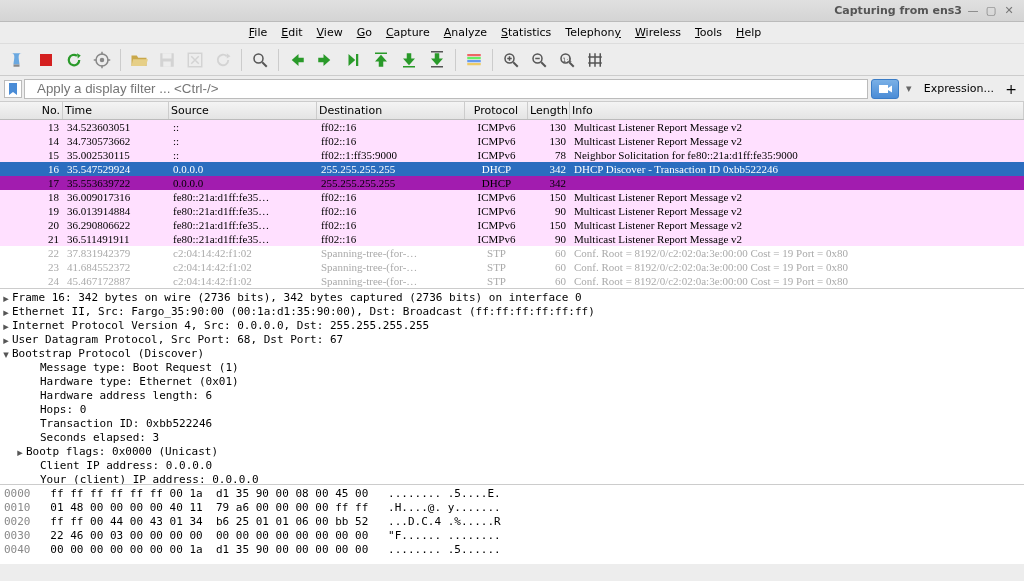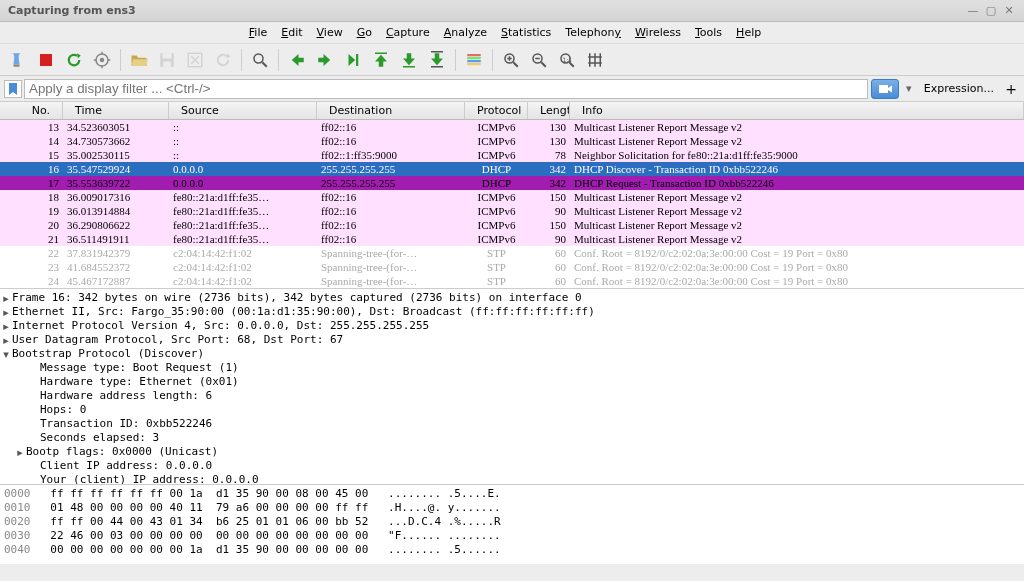--- a/index.html
+++ b/index.html
@@ -1,36 +1,36 @@
 <!DOCTYPE html>
 <html><head>
 <meta charset="utf-8">
 <style>
 * { margin: 0; padding: 0; box-sizing: border-box; }
 body { font-family: "DejaVu Sans", sans-serif; font-size: 11px; background: #ededed; width: 1024px; height: 581px; overflow: hidden; }
 .titlebar { background: linear-gradient(#e0e0e0,#d4d4d4); height: 22px; display: flex; align-items: center; padding: 0 8px; border-bottom: 1px solid #bbb; }
-.titlebar .title { flex: 1; text-align: left; font-weight: bold; color: #555; }
+.titlebar .title { flex: 1; text-align: right; font-weight: bold; color: #555; }
 .titlebar .winbtn { width: 14px; height: 14px; margin-left: 4px; color: #777; cursor: pointer; text-align:center;}
 .menubar { background: #ededed; height: 22px; display: flex; align-items: center; padding: 0 6px; border-bottom: 1px solid #ddd; justify-content: center; }
 .menubar span { margin-right: 14px; cursor: default; }
 .menubar span u { text-decoration: underline; }
 .toolbar { background: #ededed; height: 32px; display: flex; align-items: center; padding: 0 4px; border-bottom: 1px solid #ccc; }
 .tbtn { width: 26px; height: 26px; display: inline-flex; align-items: center; justify-content: center; margin: 0 1px; border: 1px solid transparent; border-radius: 2px; }
 .tbtn svg { width: 18px; height: 18px; }
 .tsep { width: 1px; height: 22px; background: #ccc; margin: 0 4px; }
 .filterbar { background: #ededed; height: 26px; display: flex; align-items: center; padding: 2px 4px; border-bottom: 1px solid #ccc; }
 .bookmark { width: 18px; height: 18px; border: 1px solid #bbb; background: #fff; display:flex; align-items:center; justify-content:center; margin-right:2px;}
-.filter-input { flex: 1; height: 20px; border: 1px solid #bbb; background: #fff; padding: 0 4px; color: #888; }
+.filter-input { flex: 1; height: 20px; border: 1px solid #bbb; background: #fff; padding: 0 12px; color: #888; }
 .applybtn { width: 28px; height: 20px; background: linear-gradient(#7ab0e6,#4a8cd6); border: 1px solid #3a7cc6; border-radius: 3px; margin: 0 3px; display:flex; align-items:center; justify-content:center;}
 .dropbtn { width: 14px; height: 20px; display:flex; align-items:center; justify-content:center; color:#666;}
 .expr { padding: 0 8px; cursor: pointer; }
 .plus { width: 18px; text-align: center; font-size: 14px; cursor: pointer; }
 .packet-list { background: #fff; height: 186px; overflow: hidden; position: relative; }
 .plist-header { display: flex; background: linear-gradient(#f4f4f4,#e4e4e4); border-bottom: 1px solid #bbb; height: 18px; font-size: 11px; }
-.plist-header div { border-right: 1px solid #ccc; padding: 2px 12px; overflow: hidden; white-space: nowrap; }
+.plist-header div { border-right: 1px solid #ccc; padding: 2px 2px; overflow: hidden; white-space: nowrap; }
 .plist-body { font-family: Liberation Serif, serif; font-size: 11px; line-height: 14px; }
 .prow { display: flex; height: 14px; white-space: nowrap; overflow: hidden; }
 .prow div { padding: 0 4px; overflow: hidden; text-overflow: clip; }
 .c-no { width: 63px; text-align: right; }
 .c-time { width: 106px; }
 .c-src { width: 148px; }
 .c-dst { width: 148px; }
 .c-proto { width: 63px; text-align: center; }
 .c-len { width: 42px; text-align: right; }
 .c-info { flex: 1; }
@@ -278,21 +278,20 @@
         <div class="c-len">342</div>
         <div class="c-info">DHCP Discover - Transaction ID 0xbb522246</div>
       </div>
       <div class="prow row-cyan">
         <div class="c-no">17</div>
         <div class="c-time">35.553639722</div>
         <div class="c-src">0.0.0.0</div>
         <div class="c-dst">255.255.255.255</div>
         <div class="c-proto">DHCP</div>
         <div class="c-len">342</div>
-        <div class="c-info">DHCP Request  - Transaction ID 0xbb522246</div>
       </div>
       <div class="prow row-pink">
         <div class="c-no">18</div>
         <div class="c-time">36.009017316</div>
         <div class="c-src">fe80::21a:d1ff:fe35…</div>
         <div class="c-dst">ff02::16</div>
         <div class="c-proto">ICMPv6</div>
         <div class="c-len">150</div>
         <div class="c-info">Multicast Listener Report Message v2</div>
       </div>

